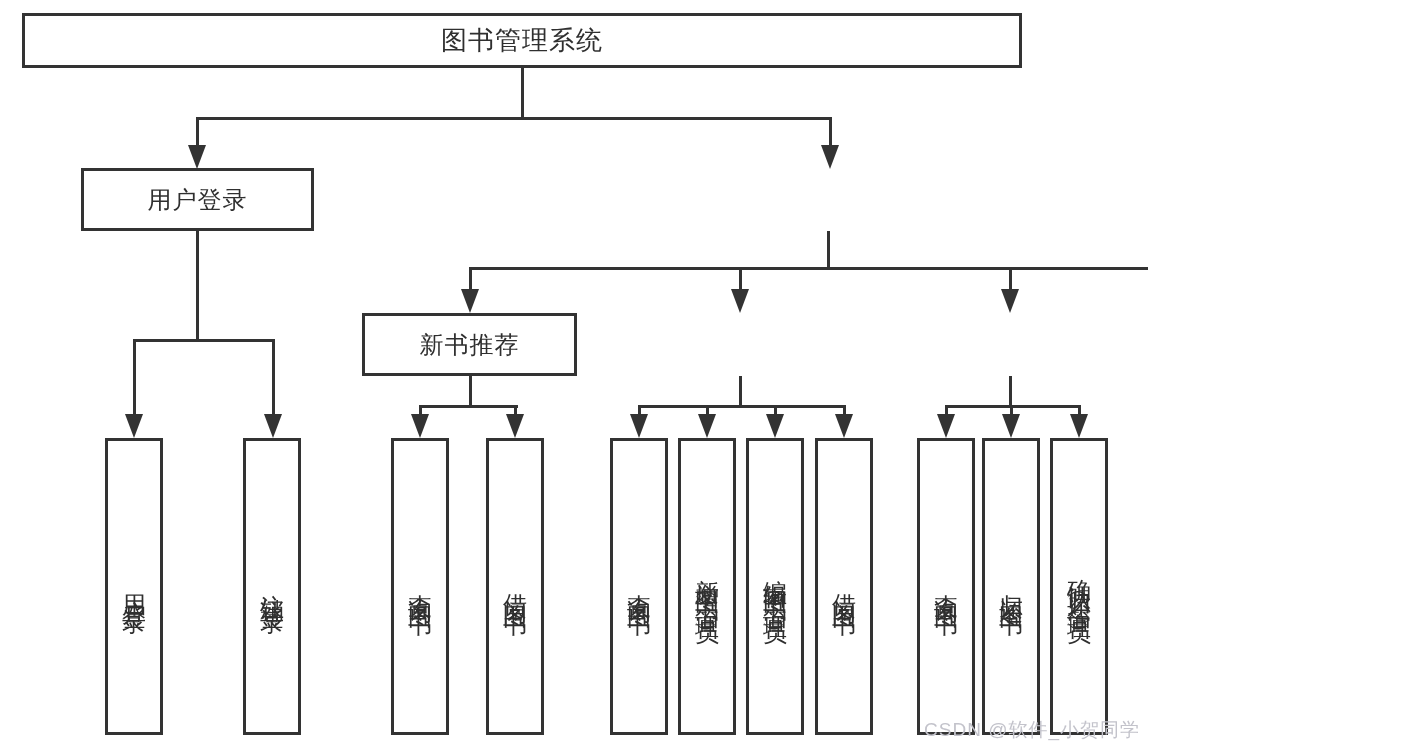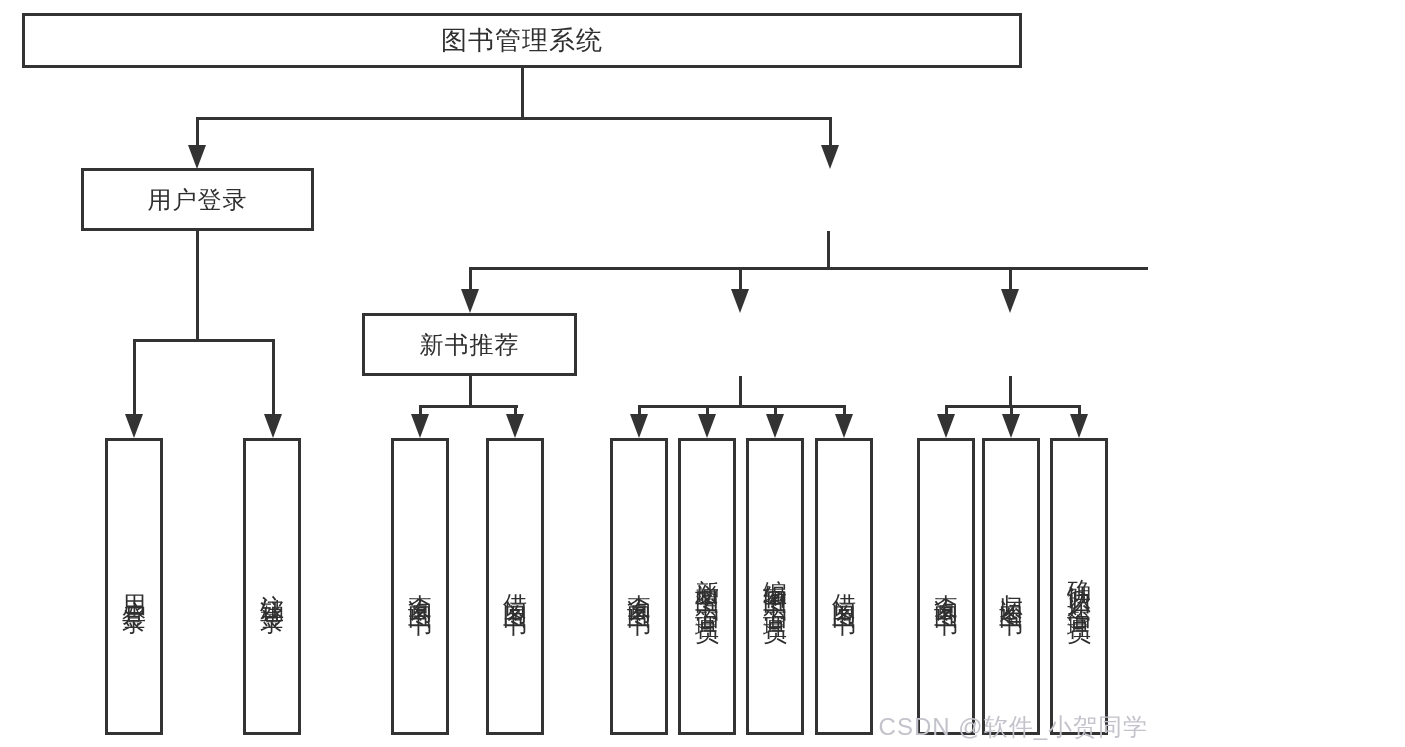--- a/index.html
+++ b/index.html
@@ -61,23 +61,23 @@
   .arrowhead {
     position: absolute;
     width: 0;
     height: 0;
     border-left: 9px solid transparent;
     border-right: 9px solid transparent;
     border-top: 24px solid #333333;
   }
   #watermark {
     position: absolute;
-    right: 0;
+    right: 8px;
     bottom: 4px;
-    font-size: 24px;
+    font-size: 19px;
     color: #c3c3cb;
     letter-spacing: 1px;
     z-index: 5;
     margin-top: 16px;
   }
 </style>
 </head>
 <body>
 
 <div id="stage">

